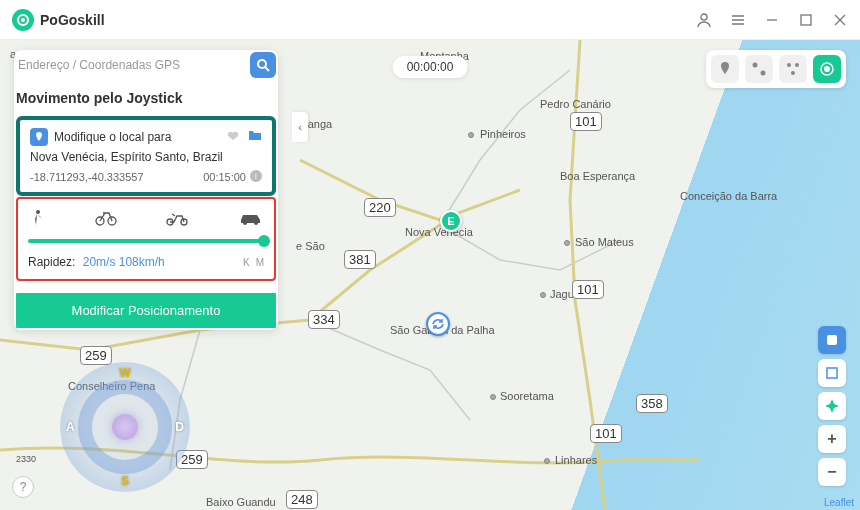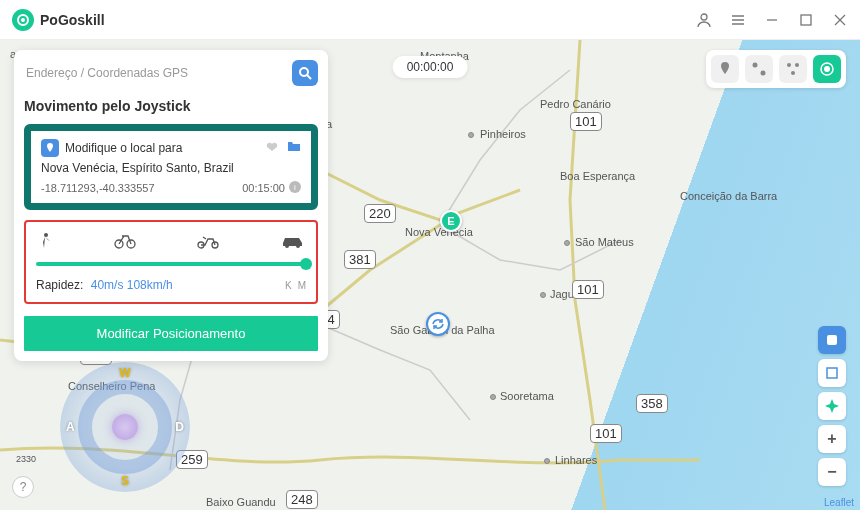--- a/index.html
+++ b/index.html
@@ -35,27 +35,27 @@
 .map-controls { position: absolute; right: 14px; bottom: 24px; display: flex; flex-direction: column; gap: 5px; z-index: 50; }
 .mc-btn { width: 28px; height: 28px; border-radius: 6px; background: #fff; box-shadow: 0 1px 3px rgba(0,0,0,0.15); display: flex; align-items: center; justify-content: center; cursor: pointer; font-size: 16px; color: #555; font-weight: 700; }
 .mc-btn.blue { background: #4a90e2; color: #fff; }
 .mc-btn.green { color: #17c994; }
 .leaflet { position: absolute; right: 6px; bottom: 2px; font-size: 10px; color: #4a90e2; z-index: 50; }
 
 
 .collapse { position: absolute; left: 292px; top: 112px; width: 16px; height: 30px; background: #fff; border-radius: 0 4px 4px 0; display: flex; align-items: center; justify-content: center; box-shadow: 1px 0 3px rgba(0,0,0,0.1); cursor: pointer; z-index: 45; color: #666; font-size: 11px; }
 
 
-.panel { position: absolute; left: 14px; top: 50px; width: 314px; background: #fff; border-radius: 8px; box-shadow: 0 2px 10px rgba(0,0,0,0.12); z-index: 60; padding: 10px; }
+.panel { position: absolute; left: 14px; top: 50px; width: 264px; background: #fff; border-radius: 8px; box-shadow: 0 2px 10px rgba(0,0,0,0.12); z-index: 60; padding: 2px; }
 .search-row { display: flex; gap: 6px; margin-bottom: 12px; }
 .search-input { flex: 1; border: none; font-size: 12px; padding: 6px 2px; color: #333; outline: none; }
 .search-input::placeholder { color: #999; }
 .search-btn { width: 26px; height: 26px; border-radius: 6px; background: #4a90e2; display: flex; align-items: center; justify-content: center; cursor: pointer; }
 .panel h3 { font-size: 14px; font-weight: 600; color: #333; margin-bottom: 10px; }
-.loc-card { border: 7px solid #0f766e; border-radius: 6px; padding: 8px 10px; margin-bottom: 10px; }
+.loc-card { border: 4px solid #0f766e; border-radius: 6px; padding: 8px 10px; margin-bottom: 1px; }
 .loc-row1 { display: flex; align-items: center; gap: 6px; margin-bottom: 4px; }
 .loc-pin { width: 18px; height: 18px; border-radius: 4px; background: #4a90e2; display: flex; align-items: center; justify-content: center; }
 .loc-modify { font-size: 12px; color: #333; flex: 1; }
 .loc-icons { display: flex; gap: 8px; color: #bbb; }
 .loc-name { font-size: 12px; color: #333; margin-bottom: 6px; }
 .loc-row3 { display: flex; justify-content: space-between; align-items: center; font-size: 11px; color: #666; }
 .loc-row3 .time { display: flex; align-items: center; gap: 4px; }
 
 .speed-box { border: 2px solid #e53935; border-radius: 4px; padding: 10px; margin-bottom: 12px; }
 .speed-icons { display: flex; justify-content: space-between; align-items: center; margin-bottom: 8px; color: #666; }
@@ -167,21 +167,21 @@
   <div class="map-label" style="left:206px; top:456px;">Baixo Guandu</div>
   <div class="map-label" style="left:68px; top:340px; width:70px; text-align:center;">Conselheiro Pena</div>
   <div class="map-label" style="left:304px; top:78px;">ranga</div>
   <div class="map-label" style="left:296px; top:200px;">e São</div>
 
 
   <div class="route-badge" style="left:570px; top:72px;">101</div>
   <div class="route-badge" style="left:572px; top:240px;">101</div>
   <div class="route-badge" style="left:590px; top:384px;">101</div>
   <div class="route-badge" style="left:344px; top:210px;">381</div>
-  <div class="route-badge" style="left:364px; top:164px;">220</div>
+  <div class="route-badge" style="left:364px; top:158px;">220</div>
   <div class="route-badge" style="left:80px; top:306px;">259</div>
   <div class="route-badge" style="left:176px; top:410px;">259</div>
   <div class="route-badge" style="left:308px; top:270px;">334</div>
   <div class="route-badge" style="left:636px; top:354px;">358</div>
   <div class="route-badge" style="left:286px; top:450px;">248</div>
 
   <div class="marker-e" style="left:440px; top:170px;">E</div>
   <div class="marker-sync" style="left:426px; top:272px;">
     <svg width="14" height="14" viewBox="0 0 14 14" fill="none" stroke="#4a90e2" stroke-width="1.5">
         <path d="M11 5a5 5 0 00-9 2"></path>
@@ -286,21 +286,21 @@
       <span><svg width="26" height="14" viewBox="0 0 26 14" fill="#555">
             <path d="M3 9l2-5h14l3 5v3h-2a2 2 0 11-4 0H9a2 2 0 11-4 0H3z"></path>
           </svg></span>
     </div>
     <div class="speed-slider">
       <div class="speed-thumb"></div>
     </div>
     <div class="speed-readout">
       <span>
         <span class="label">Rapidez:</span>
-        <span class="val">40m/s 108km/h</span>
+        <span class="val">20m/s 108km/h</span>
       </span>
       <span class="speed-units">
         <span>K</span>
         <span>M</span>
       </span>
     </div>
   </div>
 
   <button class="go-btn">Modificar Posicionamento</button>
 </div>

